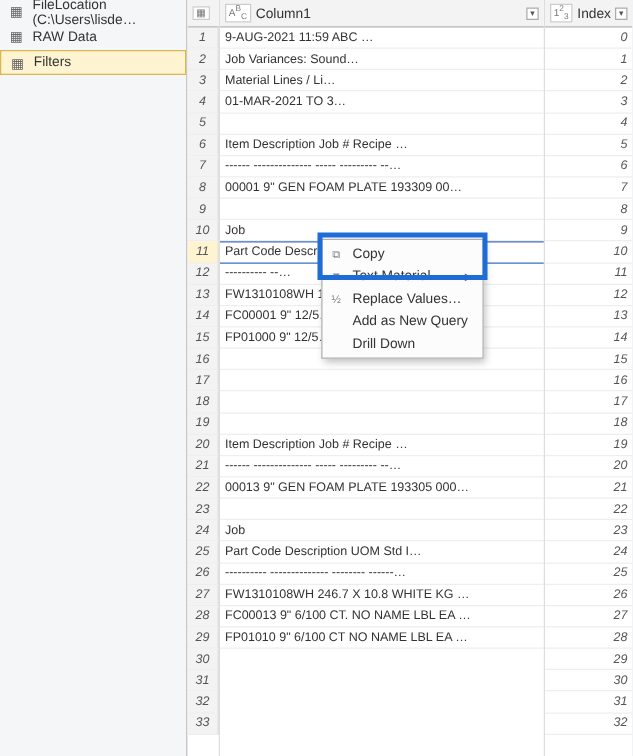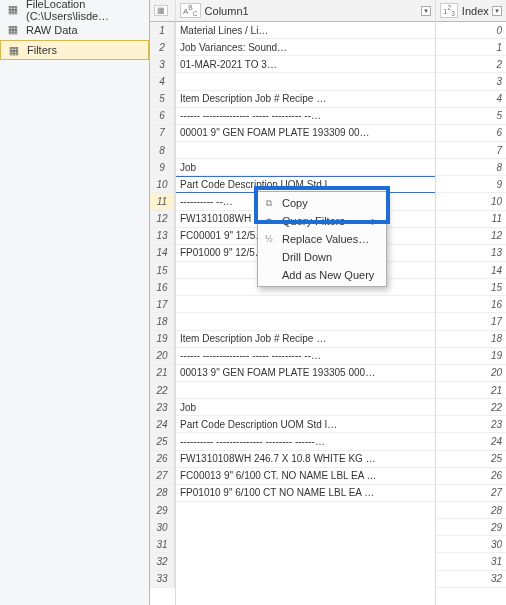--- a/index.html
+++ b/index.html
@@ -222,22 +222,23 @@
     </div>
     <div class="col1">
       <div class="colhead">
         <div class="left">
           <span class="type-icon"><span>A</span><sup>B</sup><sub>C</sub></span>
           <span>Column1</span>
         </div>
         <span class="dropdown-icon">▾</span>
       </div>
       <div id="col1cells">
+          <div class="cell">9-AUG-2021 11:59                     ABC …</div>
+          <div class="cell">                         Job Variances: Sound…</div>
           <div class="cell">                         Material Lines / Li…</div>
-          <div class="cell">                         Job Variances: Sound…</div>
           <div class="cell">                         01-MAR-2021 TO 3…</div>
           <div class="cell"></div>
           <div class="cell">Item       Description       Job #  Recipe       …</div>
           <div class="cell">------      --------------      -----   ---------    --…</div>
           <div class="cell">00001     9" GEN FOAM PLATE        193309 00…</div>
           <div class="cell"></div>
           <div class="cell">                                  Job</div>
           <div class="cell selected-row">Part Code   Description          UOM     Std I…</div>
           <div class="cell">----------    --…</div>
           <div class="cell">FW1310108WH  13…</div>
@@ -304,32 +305,32 @@
         </div>
     </div>
 
     <div class="context-menu" id="ctxmenu">
         <div class="mi">
           <span class="mi-icon">⧉</span>
           <span>Copy</span>
         </div>
         <div class="mi">
           <span class="mi-icon">▼</span>
-          <span>Query Filters</span>
+          <span>Text Material</span>
           <span style="margin-left: auto; font-size: 8px; color: rgb(102, 102, 102);">▶</span>
         </div>
         <div class="mi">
           <span class="mi-icon">½</span>
           <span>Replace Values…</span>
         </div>
         <div class="mi">
           <span class="mi-icon"></span>
+          <span>Add as New Query</span>
+        </div>
+        <div class="mi">
+          <span class="mi-icon"></span>
           <span>Drill Down</span>
-        </div>
-        <div class="mi">
-          <span class="mi-icon"></span>
-          <span>Add as New Query</span>
         </div>
       </div>
 
     <div class="highlight-box hl1"></div>
   </div>
 </div>
 
 </body></html>

